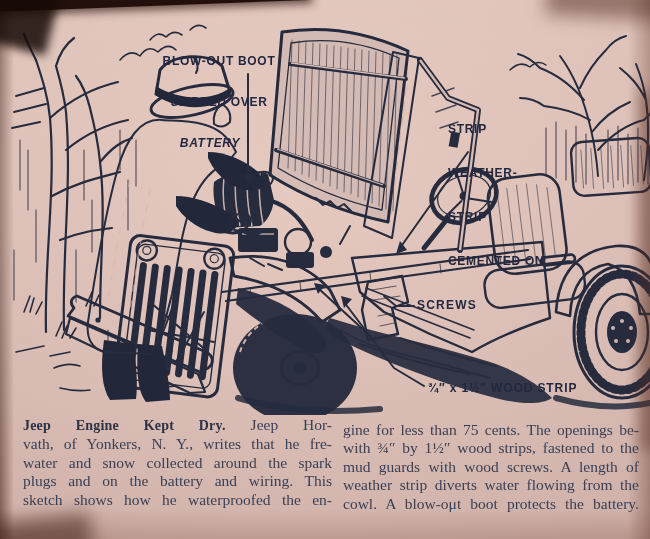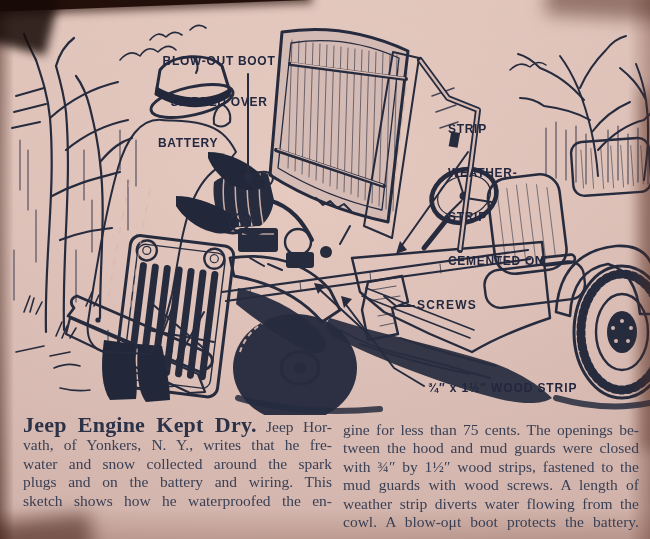--- a/index.html
+++ b/index.html
@@ -23,32 +23,32 @@
   .corner-bl{left:-18px;bottom:-20px;width:110px;height:40px;background:rgba(62,30,22,.55);
     transform:rotate(-7deg);filter:blur(9px);}
   .edge-right{right:-10px;top:90px;width:20px;height:360px;background:rgba(88,46,34,.42);filter:blur(7px);}
 
   svg.art{position:absolute;left:0;top:0;}
   .ink{stroke:#262b3e;fill:none;stroke-linecap:round;stroke-linejoin:round;}
 
   .callout{position:absolute;color:#232840;font-weight:bold;
     font-size:12px;line-height:13.8px;letter-spacing:.7px;white-space:pre;}
   .co-blowout{left:158px;top:27px;width:122px;text-align:center;}
-  .co-blowout .l3{text-align:left;padding-right:18px;}
+  .co-blowout .l3{text-align:center;padding-right:18px;font-style:italic;}
   .co-weather{left:448px;top:93px;text-align:left;line-height:14.6px;}
   .co-screws{left:417px;top:299px;letter-spacing:1.2px;}
   .co-wood{left:428px;top:382px;font-size:12px;letter-spacing:.9px;}
 
   .article{position:absolute;left:0;top:0;width:650px;height:539px;color:#3a4056;
     font-family:"Liberation Serif",serif;}
   .col{position:absolute;}
   .col1{left:23px;top:416px;width:309px;}
   .col2{left:343px;top:421px;width:296px;}
   .jline{font-size:15.5px;line-height:18.4px;text-align:justify;text-align-last:justify;}
-  .jtitle{font-weight:bold;font-size:22px;color:#2c3248;letter-spacing:.2px;}
+  .jtitle{font-weight:bold;font-size:14px;color:#2c3248;letter-spacing:.2px;}
 </style>
 </head>
 <body>
 
 <div class="page">
 
   <svg class="art" width="650" height="415" viewBox="0 0 650 415" aria-hidden="true">
 
     <g class="ink" stroke-width="2.2">
       <path d="M46,332 C44,260 56,190 50,118 C48,96 42,78 36,60"></path>
@@ -263,21 +263,20 @@
   <div class="article">
     <div class="col col1">
       <div class="jline"><span class="jtitle">Jeep Engine Kept Dry.</span> <span>Jeep Hor-</span></div>
       <div class="jline">vath, of Yonkers, N. Y., writes that he fre-</div>
       <div class="jline">water and snow collected around the spark</div>
       <div class="jline">plugs and on the battery and wiring. This</div>
       <div class="jline">sketch shows how he waterproofed the en-</div>
     </div>
     <div class="col col2">
       <div class="jline">gine for less than 75 cents. The openings be-</div>
-      <div class="jline">tween the hood and mud guards were closed</div>
       <div class="jline">with ¾″ by 1½″ wood strips, fastened to the</div>
       <div class="jline">mud guards with wood screws. A length of</div>
       <div class="jline">weather strip diverts water flowing from the</div>
       <div class="jline">cowl. A blow-oμt boot protects the battery.</div>
     </div>
   </div>
 
   <div class="ov edge-top"></div>
   <div class="ov corner-tl"></div>
   <div class="ov corner-tr"></div>

